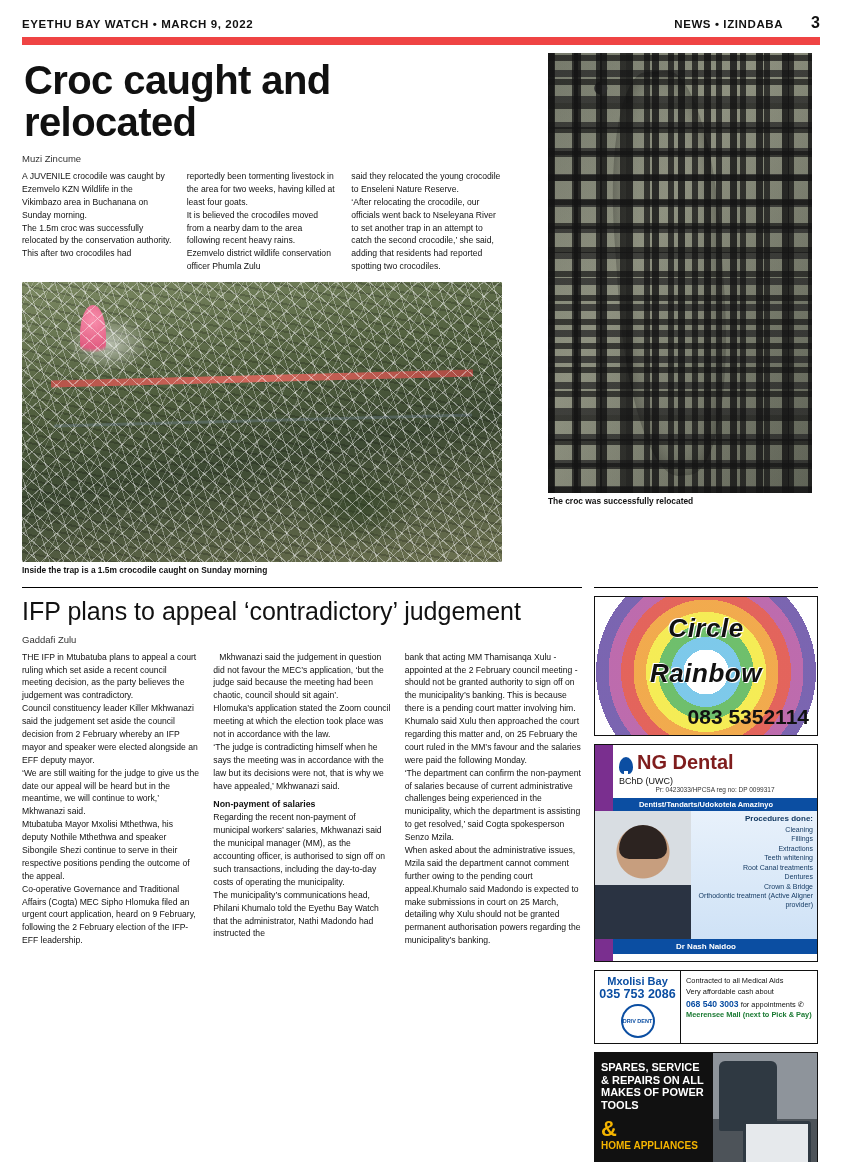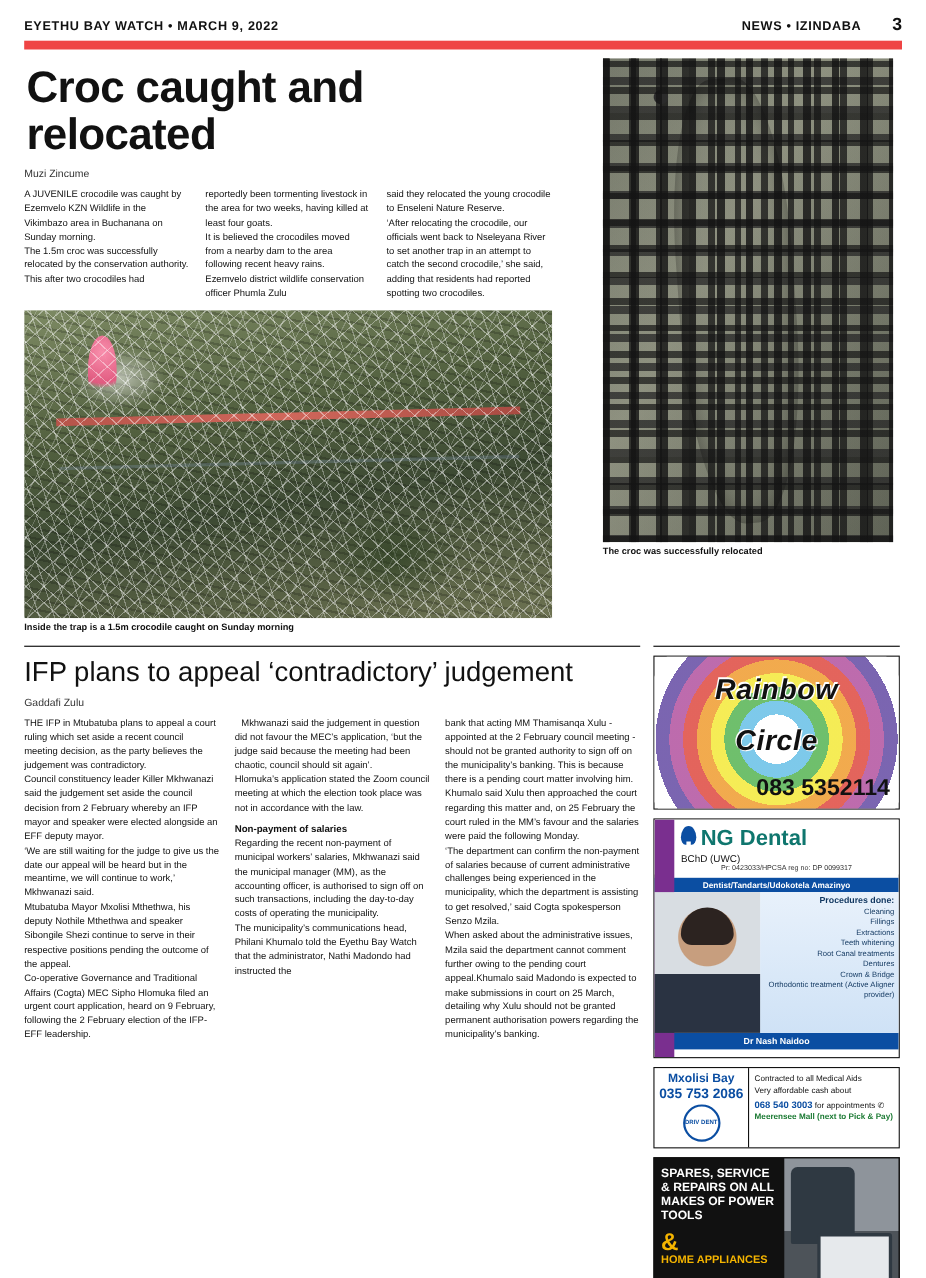--- a/index.html
+++ b/index.html
@@ -227,22 +227,22 @@
     background: #fff;
     position: relative;
     height: 218px;
     overflow:hidden;
   }
   .dental-top {
     background:#fff;
     padding: 6px 6px 2px 24px;
   }
   .dental-title {
-    font-size: 20px; font-weight:bold; color:#0f766e;
-    display:flex; align-items:flex-start; gap:4px;
+    font-size: 20px; font-weight:bold; color:#7f1d1d;
+    display:flex; align-items:flex-end; gap:4px;
   }
   .tooth {
     width:14px;height:17px;background:#0b4ea2;
     border-radius: 50% 50% 30% 30% / 60% 60% 40% 40%;
     position:relative; display:inline-block;
   }
   .tooth::after{content:"";position:absolute;bottom:-3px;left:5px;width:4px;height:6px;background:#fff;}
   .dental-sub { font-size:9px; text-align:left; margin-top:2px; }
   .dental-reg { font-size:6.5px; text-align:center; color:#333; }
   .dental-bar {
@@ -386,40 +386,41 @@
           <p class="body">THE IFP in Mtubatuba plans to appeal a court ruling which set aside a recent council meeting decision, as the party believes the judgement was contradictory.</p>
           <p class="body ind">Council constituency leader Killer Mkhwanazi said the judgement set aside the council decision from 2 February whereby an IFP mayor and speaker were elected alongside an EFF deputy mayor.</p>
           <p class="body ind">‘We are still waiting for the judge to give us the date our appeal will be heard but in the meantime, we will continue to work,’ Mkhwanazi said.</p>
           <p class="body ind">Mtubatuba Mayor Mxolisi Mthethwa, his deputy Nothile Mthethwa and speaker Sibongile Shezi continue to serve in their respective positions pending the outcome of the appeal.</p>
           <p class="body ind">Co-operative Governance and Traditional Affairs (Cogta) MEC Sipho Hlomuka filed an urgent court application, heard on 9 February, following the 2 February election of the IFP-EFF leadership.</p>
         </div>
         <div class="col">
           <div class="byline" style="visibility:hidden">.</div>
           <p class="body ind">Mkhwanazi said the judgement in question did not favour the MEC’s application, ‘but the judge said because the meeting had been chaotic, council should sit again’.</p>
           <p class="body">Hlomuka’s application stated the Zoom council meeting at which the election took place was not in accordance with the law.</p>
+          <p class="body ind">‘The judge is contradicting himself when he says the meeting was in accordance with the law but its decisions were not, that is why we have appealed,’ Mkhwanazi said.</p>
           <div class="subhead">Non-payment of salaries</div>
           <p class="body">Regarding the recent non-payment of municipal workers’ salaries, Mkhwanazi said the municipal manager (MM), as the accounting officer, is authorised to sign off on such transactions, including the day-to-day costs of operating the municipality.</p>
           <p class="body ind">The municipality’s communications head, Philani Khumalo told the Eyethu Bay Watch that the administrator, Nathi Madondo had instructed the</p>
         </div>
         <div class="col">
           <div class="byline" style="visibility:hidden">.</div>
           <p class="body">bank that acting MM Thamisanqa Xulu - appointed at the 2 February council meeting - should not be granted authority to sign off on the municipality’s banking. This is because there is a pending court matter involving him.</p>
           <p class="body ind">Khumalo said Xulu then approached the court regarding this matter and, on 25 February the court ruled in the MM’s favour and the salaries were paid the following Monday.</p>
           <p class="body ind">‘The department can confirm the non-payment of salaries because of current administrative challenges being experienced in the municipality, which the department is assisting to get resolved,’ said Cogta spokesperson Senzo Mzila.</p>
           <p class="body ind">When asked about the administrative issues, Mzila said the department cannot comment further owing to the pending court appeal.Khumalo said Madondo is expected to make submissions in court on 25 March, detailing why Xulu should not be granted permanent authorisation powers regarding the municipality’s banking.</p>
         </div>
       </div>
     </div>
 
     <div class="ads-col">
 
       <div class="ad-rainbow">
         <div class="rainbow-arcs"></div>
+        <div class="rainbow-text second">Circle</div>
         <div class="rainbow-text">Rainbow</div>
-        <div class="rainbow-text second">Circle</div>
         <div class="rainbow-phone">083 5352114</div>
       </div>
 
       <div class="ad-dental">
         <div class="dental-side">DENTAL SURGEON</div>
         <div class="dental-top">
           <div class="dental-title">
             <span class="tooth"></span>
             <span>NG Dental</span>
           </div>

